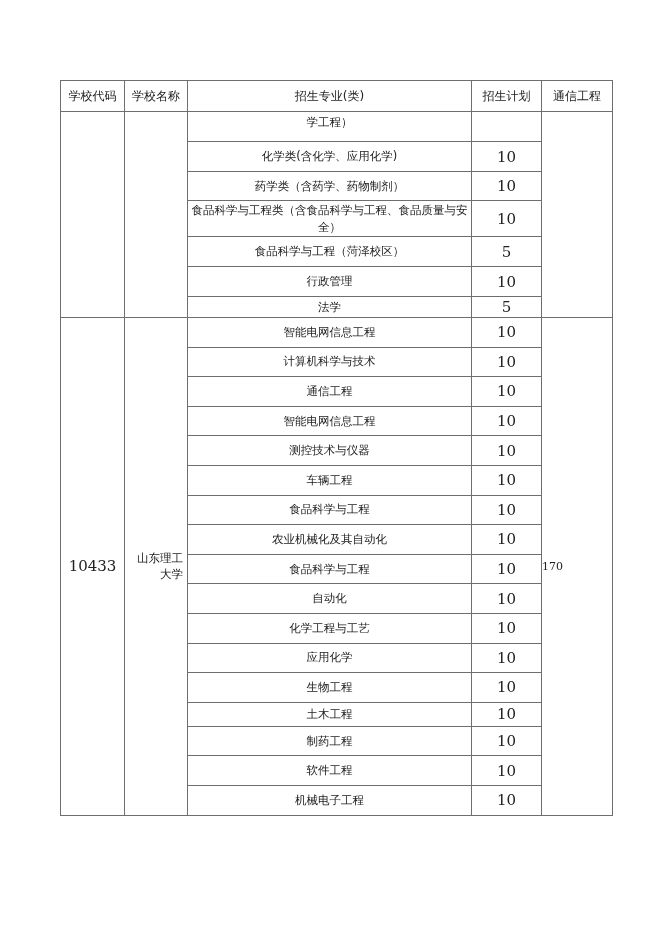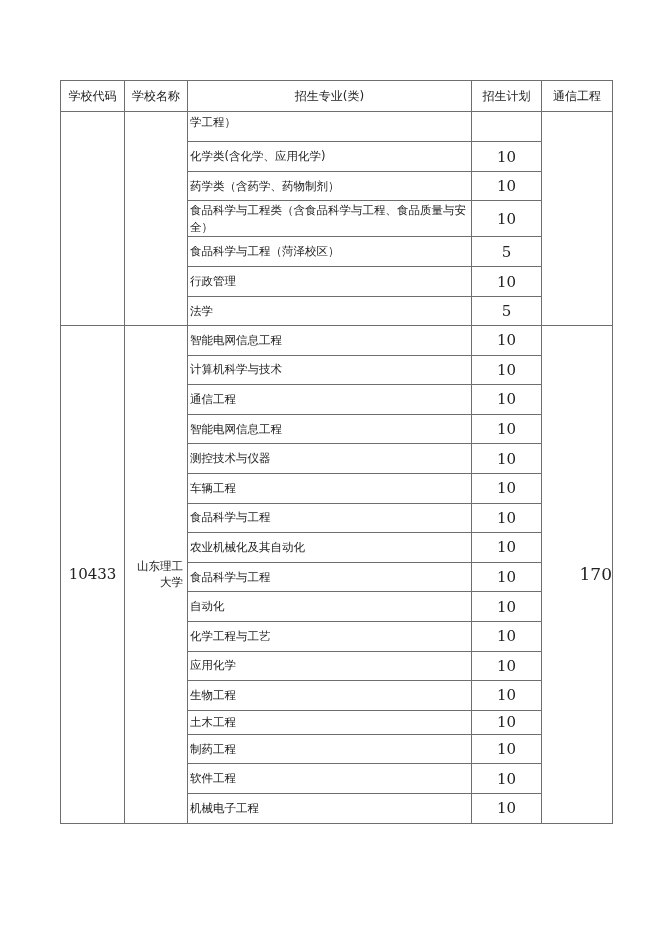--- a/index.html
+++ b/index.html
@@ -30,21 +30,21 @@
     font-weight: normal;
   }
   table.main th {
     height: 30px;
     text-align: center;
     font-family: "DejaVu Sans", "Liberation Sans", sans-serif;
     font-size: 12px;
     color: #222;
   }
   .c-major {
-    text-align: left;
+    text-align: center;
     padding-left: 2px !important;
     padding-right: 2px !important;
     line-height: 17px;
     font-family: "DejaVu Sans", "Liberation Sans", sans-serif;
     font-size: 11.5px;
   }
   .c-num {
     text-align: center;
     font-size: 15px;
   }
@@ -53,22 +53,22 @@
     font-size: 15px;
   }
   .c-name {
     text-align: right;
     font-family: "DejaVu Sans", "Liberation Sans", sans-serif;
     font-size: 11.5px;
     line-height: 16px;
     padding: 0 4px !important;
   }
   .c-total {
-    text-align: right;
-    font-size: 17px;
+    text-align: left;
+    font-size: 11px;
   }
   .c-major.top { vertical-align: top; padding-top: 2px !important; }
 </style>
 </head>
 <body>
 
 <table class="main">
   <colgroup>
     <col style="width:64px">
     <col style="width:63px">
@@ -107,21 +107,21 @@
       <td class="c-num">10</td>
     </tr>
     <tr style="height:30px">
       <td class="c-major">食品科学与工程（菏泽校区）</td>
       <td class="c-num">5</td>
     </tr>
     <tr style="height:30px">
       <td class="c-major">行政管理</td>
       <td class="c-num">10</td>
     </tr>
-    <tr style="height:29px">
+    <tr style="height:21px">
       <td class="c-major">法学</td>
       <td class="c-num">5</td>
     </tr>
 
     <tr style="height:29.6px">
       <td class="c-code" rowspan="17">10433</td>
       <td class="c-name" rowspan="17">山东理工大学</td>
       <td class="c-major">智能电网信息工程</td>
       <td class="c-num">10</td>
       <td class="c-total" rowspan="17">170</td>

